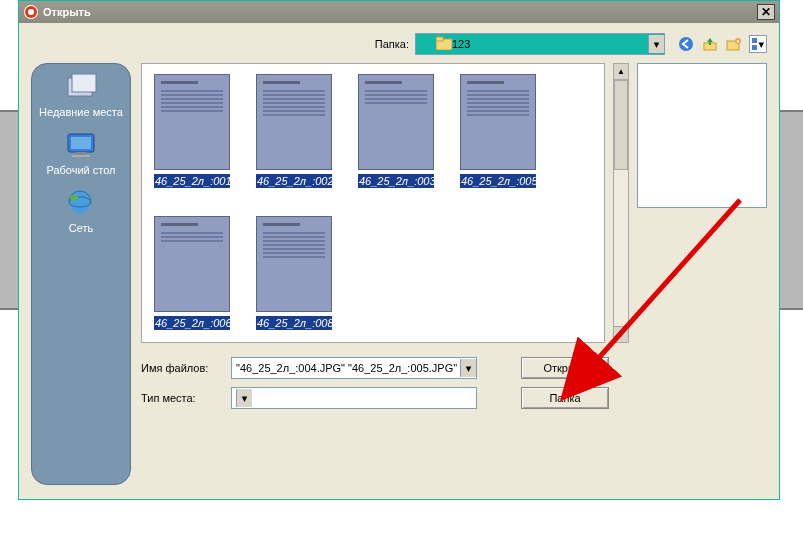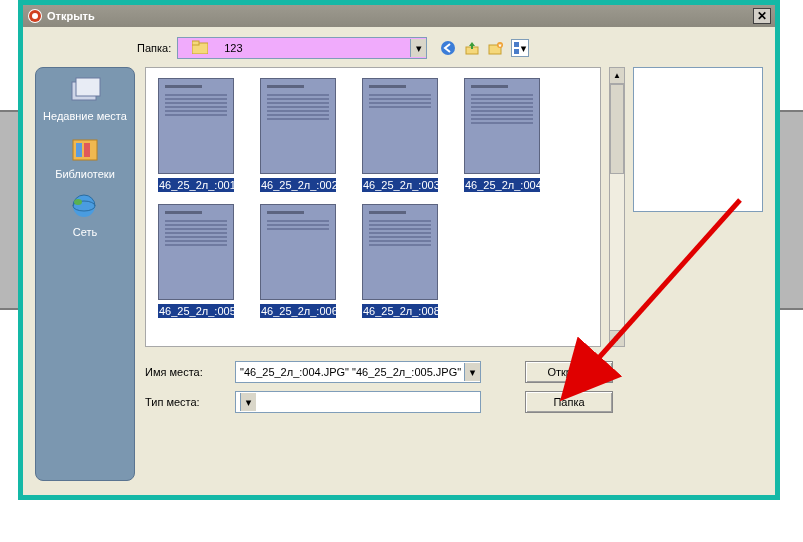--- a/index.html
+++ b/index.html
@@ -30,21 +30,21 @@
   .bg-stripe::before { top: 0; }
   .bg-stripe::after { bottom: 0; }
 
   .dialog {
     position: absolute;
     left: 18px;
     top: 0;
     width: 762px;
     height: 500px;
     background: #ECE9D8;
-    border: 5px solid #14b8a6;
+    border: 1px solid #14b8a6;
     z-index: 10;
     display: flex;
     flex-direction: column;
   }
   .titlebar {
     height: 22px;
     background: linear-gradient(#9d9a8f, #8c897e);
     color: #fff;
     display: flex;
     align-items: center;
@@ -76,31 +76,32 @@
     display: flex;
     flex-direction: column;
   }
 
   .folder-row {
     display: flex;
     align-items: center;
     gap: 6px;
     margin-left: 102px;
     margin-bottom: 8px;
+    justify-content: flex-end;
   }
   .folder-row label { color: #000; }
   .folder-combo {
     width: 250px;
     height: 22px;
-    background: #f0abfc;
+    background: #14b8a6;
     border: 1px solid #7f9db9;
     display: flex;
     align-items: center;
-    padding-left: 14px;
-    gap: 16px;
+    padding-left: 20px;
+    gap: 0;
   }
   .folder-combo .dd-btn {
     width: 16px; height: 18px;
     margin-left: auto;
     background: #d9d6c9;
     border-left: 1px solid #7f9db9;
     display: flex; align-items: center; justify-content: center;
   }
   .tool-icons { display: flex; gap: 6px; margin-left: 6px; align-items: center; }
   .tool-icons span { width: 18px; height: 18px; display: flex; align-items: center; justify-content: center; cursor: pointer; }
@@ -108,21 +109,21 @@
   .main-row {
     display: flex;
     gap: 10px;
     flex: 1;
   }
 
   .sidebar {
     width: 100px;
     background: #7b97b0;
     border: 1px solid #5a7490;
-    border-radius: 8px;
+    border-radius: 16px;
     padding: 6px 12px;
     display: flex;
     flex-direction: column;
     align-items: center;
     gap: 10px;
   }
   .side-item {
     color: #fff;
     text-align: center;
     width: 92px;
@@ -176,21 +177,22 @@
   .preview-box {
     width: 130px;
     height: 145px;
     background: #fff;
     border: 1px solid #7f9db9;
   }
 
   .thumbs {
     display: flex;
     flex-wrap: wrap;
-    gap: 12px 26px;
+    gap: 28px 26px;
+    font-style: italic;
   }
   .thumb {
     width: 76px;
     cursor: pointer;
   }
   .thumb .page {
     width: 76px;
     height: 96px;
     background: #909cc0;
     border: 1px solid #5c6480;
@@ -333,26 +335,27 @@
               <svg width="34" height="30">
                 <rect x="4" y="6" width="24" height="18" fill="#cfd6e8" stroke="#6b7aa0"></rect>
                 <rect x="8" y="2" width="24" height="18" fill="#e8ecf5" stroke="#6b7aa0"></rect>
               </svg>
             </div>
           <div>Недавние места</div>
         </div>
         <div class="side-item">
           <div class="icon-box">
               <svg width="34" height="30">
-                <rect x="5" y="6" width="24" height="20" fill="#f0b850" stroke="#b88020"></rect>
-                <rect x="8" y="9" width="6" height="14" fill="#5a9ce0"></rect>
-                <rect x="16" y="9" width="6" height="14" fill="#e05a5a"></rect>
+                <rect x="4" y="4" width="26" height="18" rx="2" fill="#3a7cd8" stroke="#1a4a90"></rect>
+                <rect x="7" y="7" width="20" height="12" fill="#6baee8"></rect>
+                <rect x="12" y="22" width="10" height="3" fill="#888"></rect>
+                <rect x="8" y="25" width="18" height="2" fill="#aaa"></rect>
               </svg>
             </div>
-          <div>Библиотеки</div>
+          <div>Рабочий стол</div>
         </div>
         <div class="side-item">
           <div class="icon-box">
               <svg width="34" height="30">
                 <circle cx="16" cy="14" r="11" fill="#4a9ce0"></circle>
                 <ellipse cx="16" cy="14" rx="11" ry="5" fill="none" stroke="#2a6ca0"></ellipse>
                 <path d="M5 14 A11 11 0 0 1 27 14" fill="none" stroke="#2a6ca0"></path>
                 <ellipse cx="10" cy="10" rx="4" ry="3" fill="#5ab050"></ellipse>
               </svg>
             </div>
@@ -402,34 +405,20 @@
               <div class="thumb">
                 <div class="page">
                     <div></div>
                     <div></div>
                     <div></div>
                     <div></div>
                     <div></div>
                     <div></div>
                     <div></div>
                     <div></div>
-                    <div></div>
-                  </div>
-                <div class="label">46_25_2л_:004</div>
-              </div>
-              <div class="thumb">
-                <div class="page">
-                    <div></div>
-                    <div></div>
-                    <div></div>
-                    <div></div>
-                    <div></div>
-                    <div></div>
-                    <div></div>
-                    <div></div>
                   </div>
                 <div class="label">46_25_2л_:005</div>
               </div>
               <div class="thumb">
                 <div class="page">
                     <div></div>
                     <div></div>
                     <div></div>
                     <div></div>
                   </div>
@@ -455,21 +444,21 @@
             <div class="sb-track">
                 <div class="sb-thumb"></div>
               </div>
             <div class="sb-btn">▼</div>
           </div>
           <div class="preview-box"></div>
         </div>
 
         <div class="bottom-fields">
           <div class="field-row">
-            <label>Имя места:</label>
+            <label>Имя файлов:</label>
             <div class="text-combo">
               <span class="val">"46_25_2л_:004.JPG" "46_25_2л_:005.JPG"</span>
               <div class="dd-btn">▾</div>
             </div>
             <div class="btn-spacer"></div>
             <div class="win-btn">Открыть</div>
           </div>
           <div class="field-row">
             <label>Тип места:</label>
             <div class="text-combo">

